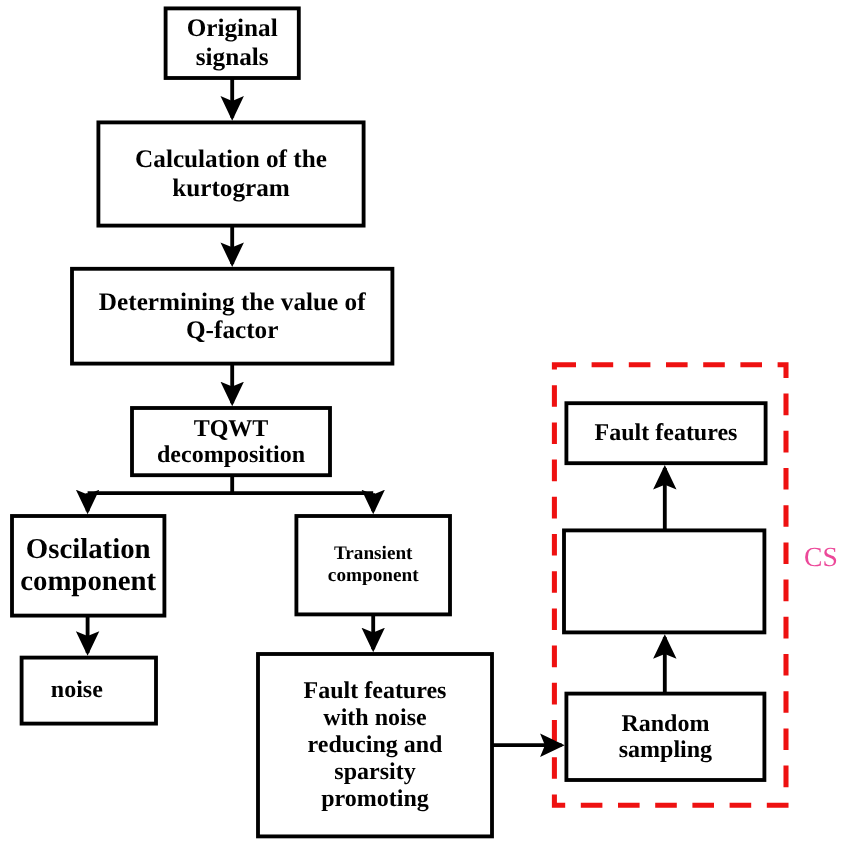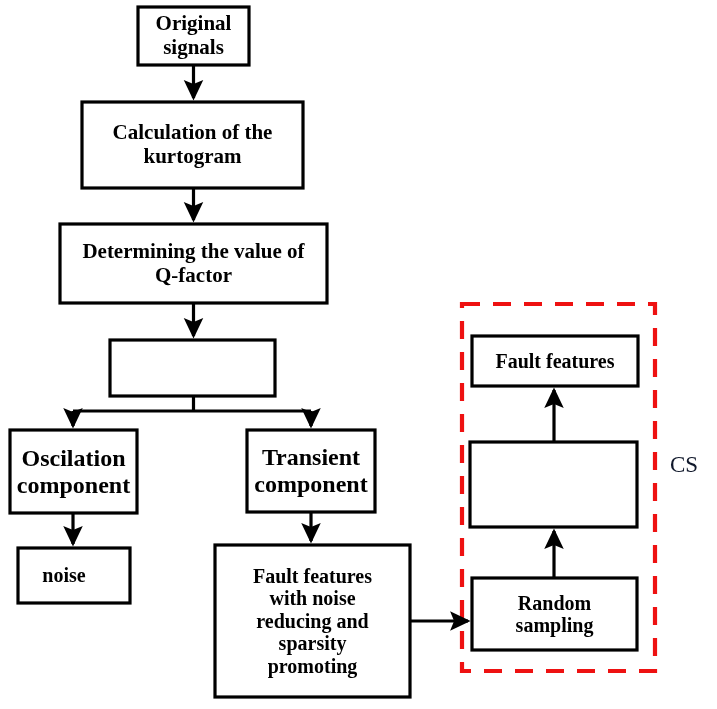--- a/index.html
+++ b/index.html
@@ -56,21 +56,21 @@
     color: #000000;
     line-height: 1.12;
     box-sizing: border-box;
     pointer-events: none;
     white-space: pre-line;
   }
   .plain-label {
     position: absolute;
     font-family: "Liberation Serif", "DejaVu Serif", serif;
     font-weight: normal;
-    color: #0f172a;
+    color: #ec4899;
     line-height: 1.1;
     white-space: nowrap;
   }
 </style>
 </head>
 <body>
 
 <div id="flow-root">
 
   <svg id="flow-svg" viewBox="0 0 717 709">
@@ -117,25 +117,27 @@
 
   <div class="node-label" style="left:138px; top:7px; width:111px; height:58px; font-size:21px;">Original
 signals</div>
 
   <div class="node-label" style="left:82px; top:102px; width:221px; height:86px; font-size:21px;">Calculation of the
 kurtogram</div>
 
   <div class="node-label" style="left:60px; top:224px; width:267px; height:79px; font-size:21px;">Determining the value of
 Q-factor</div>
 
+  <div class="node-label" style="left:110px; top:340px; width:165px; height:56px; font-size:20px;">TQWT
+decomposition</div>
 
   <div class="node-label" style="left:10px; top:430px; width:127px; height:83px; font-size:24px;">Oscilation
 component</div>
 
-  <div class="node-label" style="left:247px; top:430px; width:128px; height:82px; font-size:24px;">Transient
+  <div class="node-label" style="left:247px; top:430px; width:128px; height:82px; font-size:16px;">Transient
 component</div>
 
   <div class="node-label" style="left:8px; top:548px; width:112px; height:55px; font-size:20px;">noise</div>
 
   <div class="node-label" style="left:215px; top:545px; width:195px; height:152px; font-size:20px;">Fault features
 with noise
 reducing and
 sparsity
 promoting</div>
 

